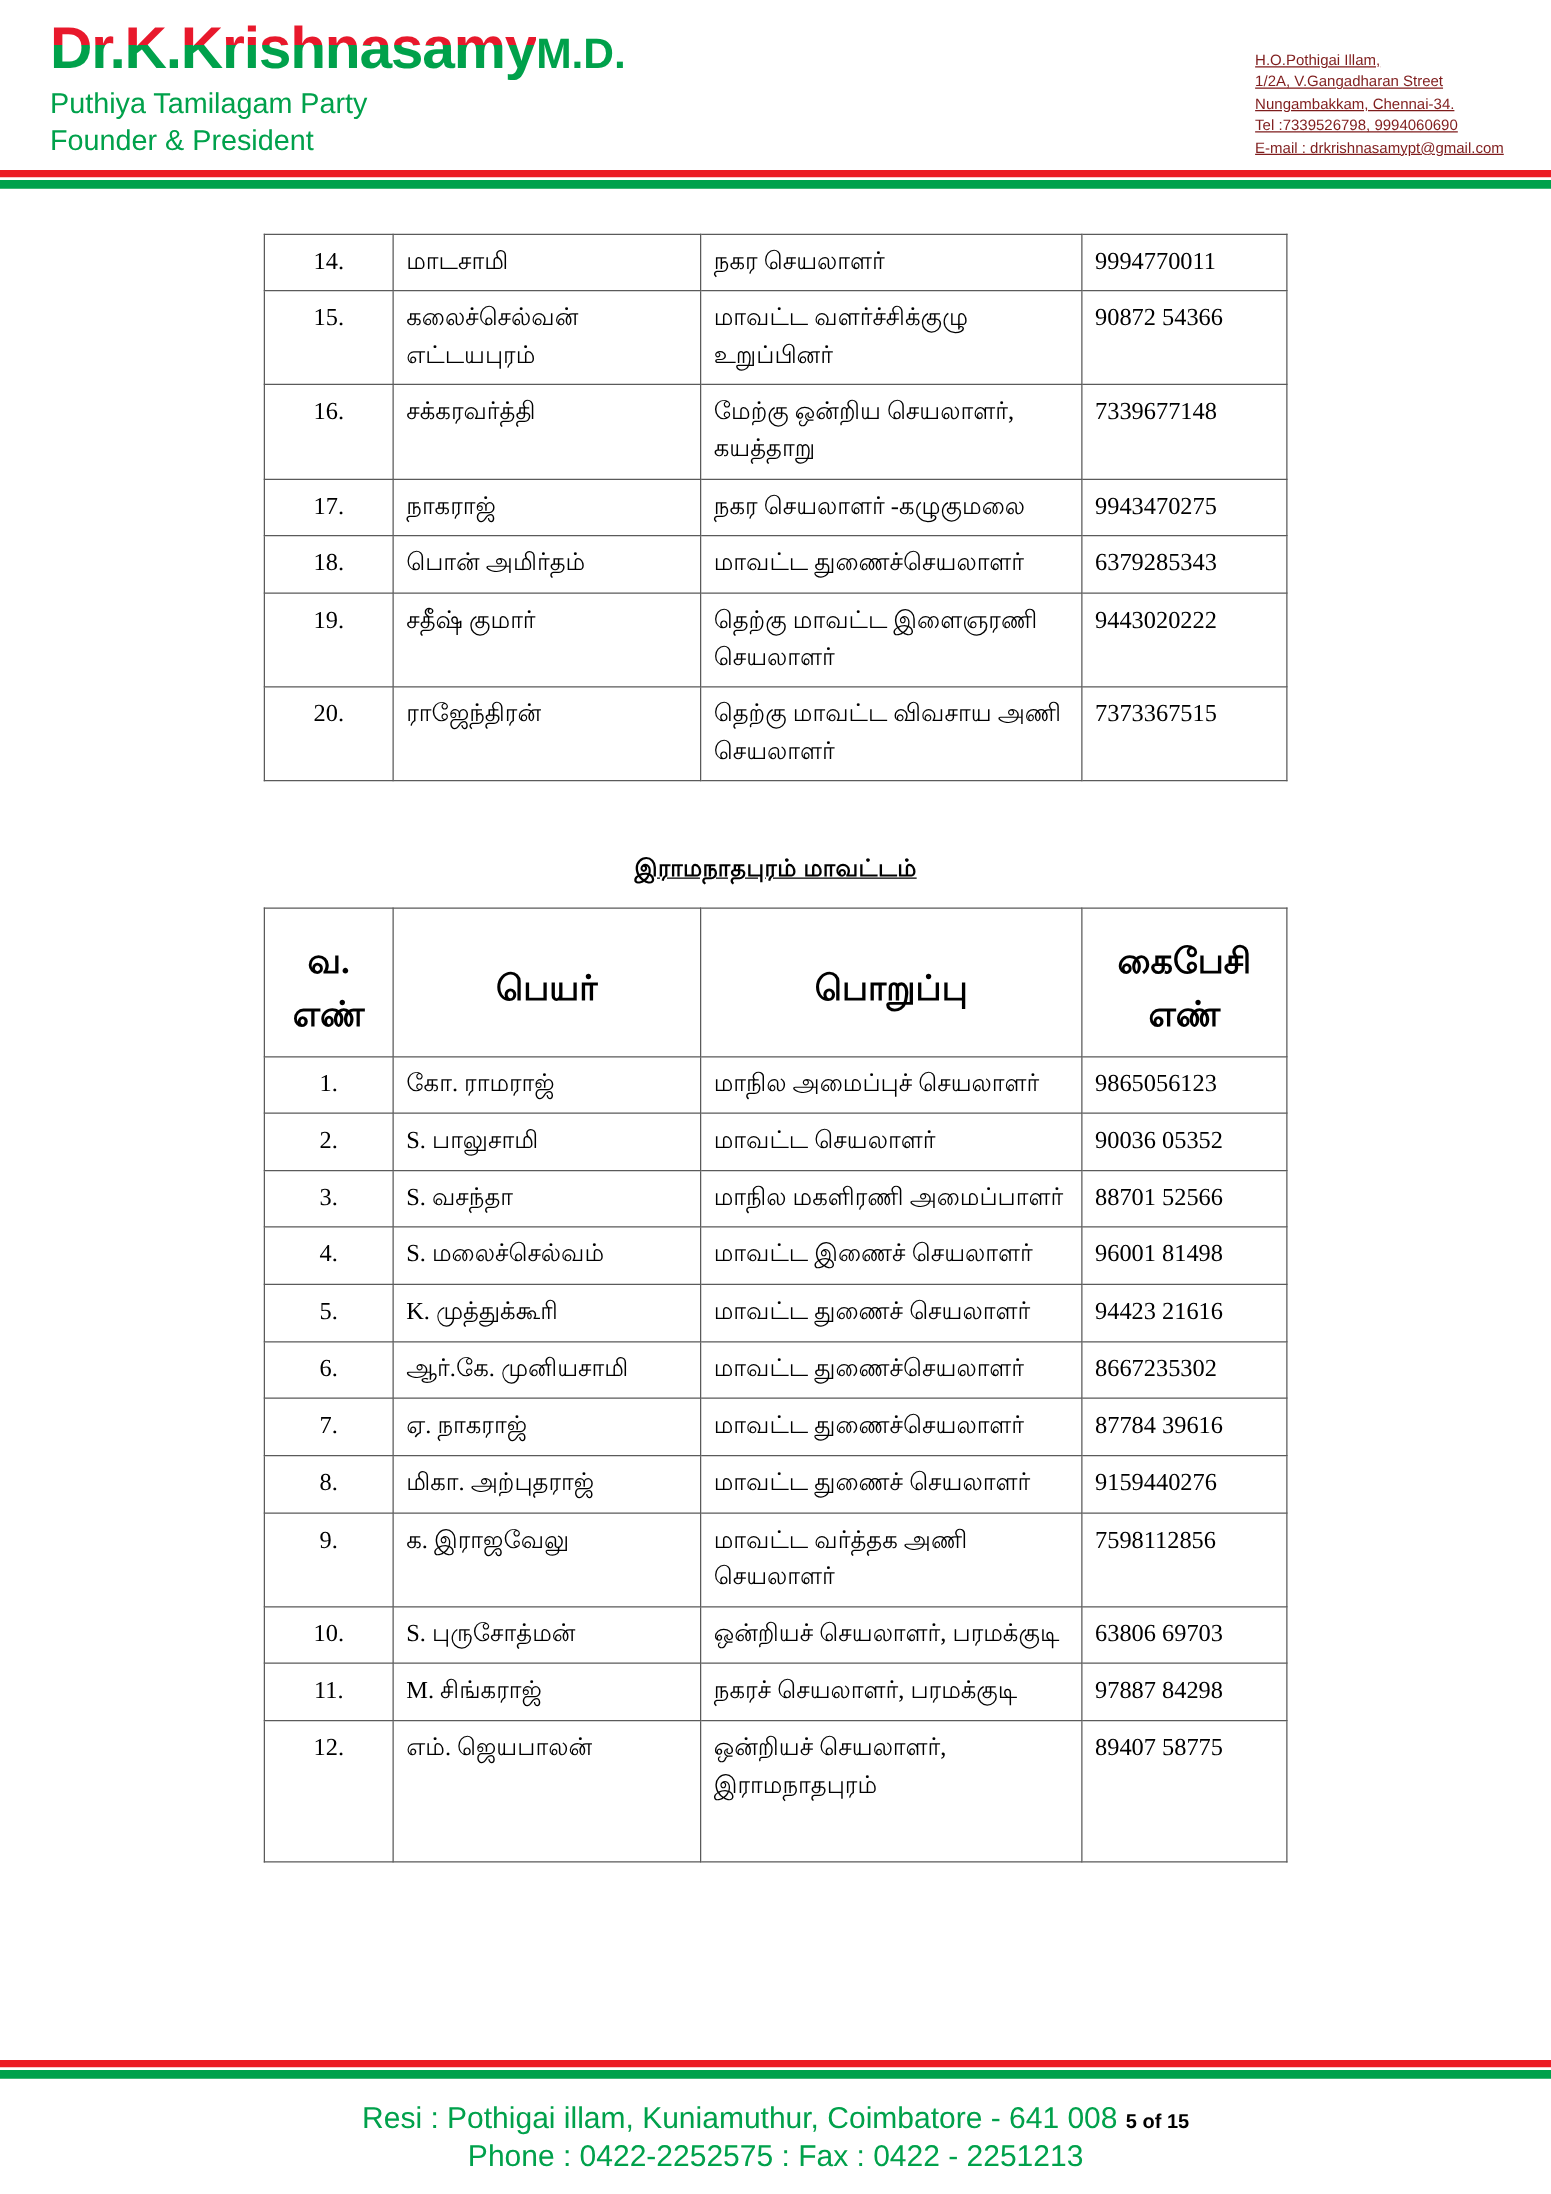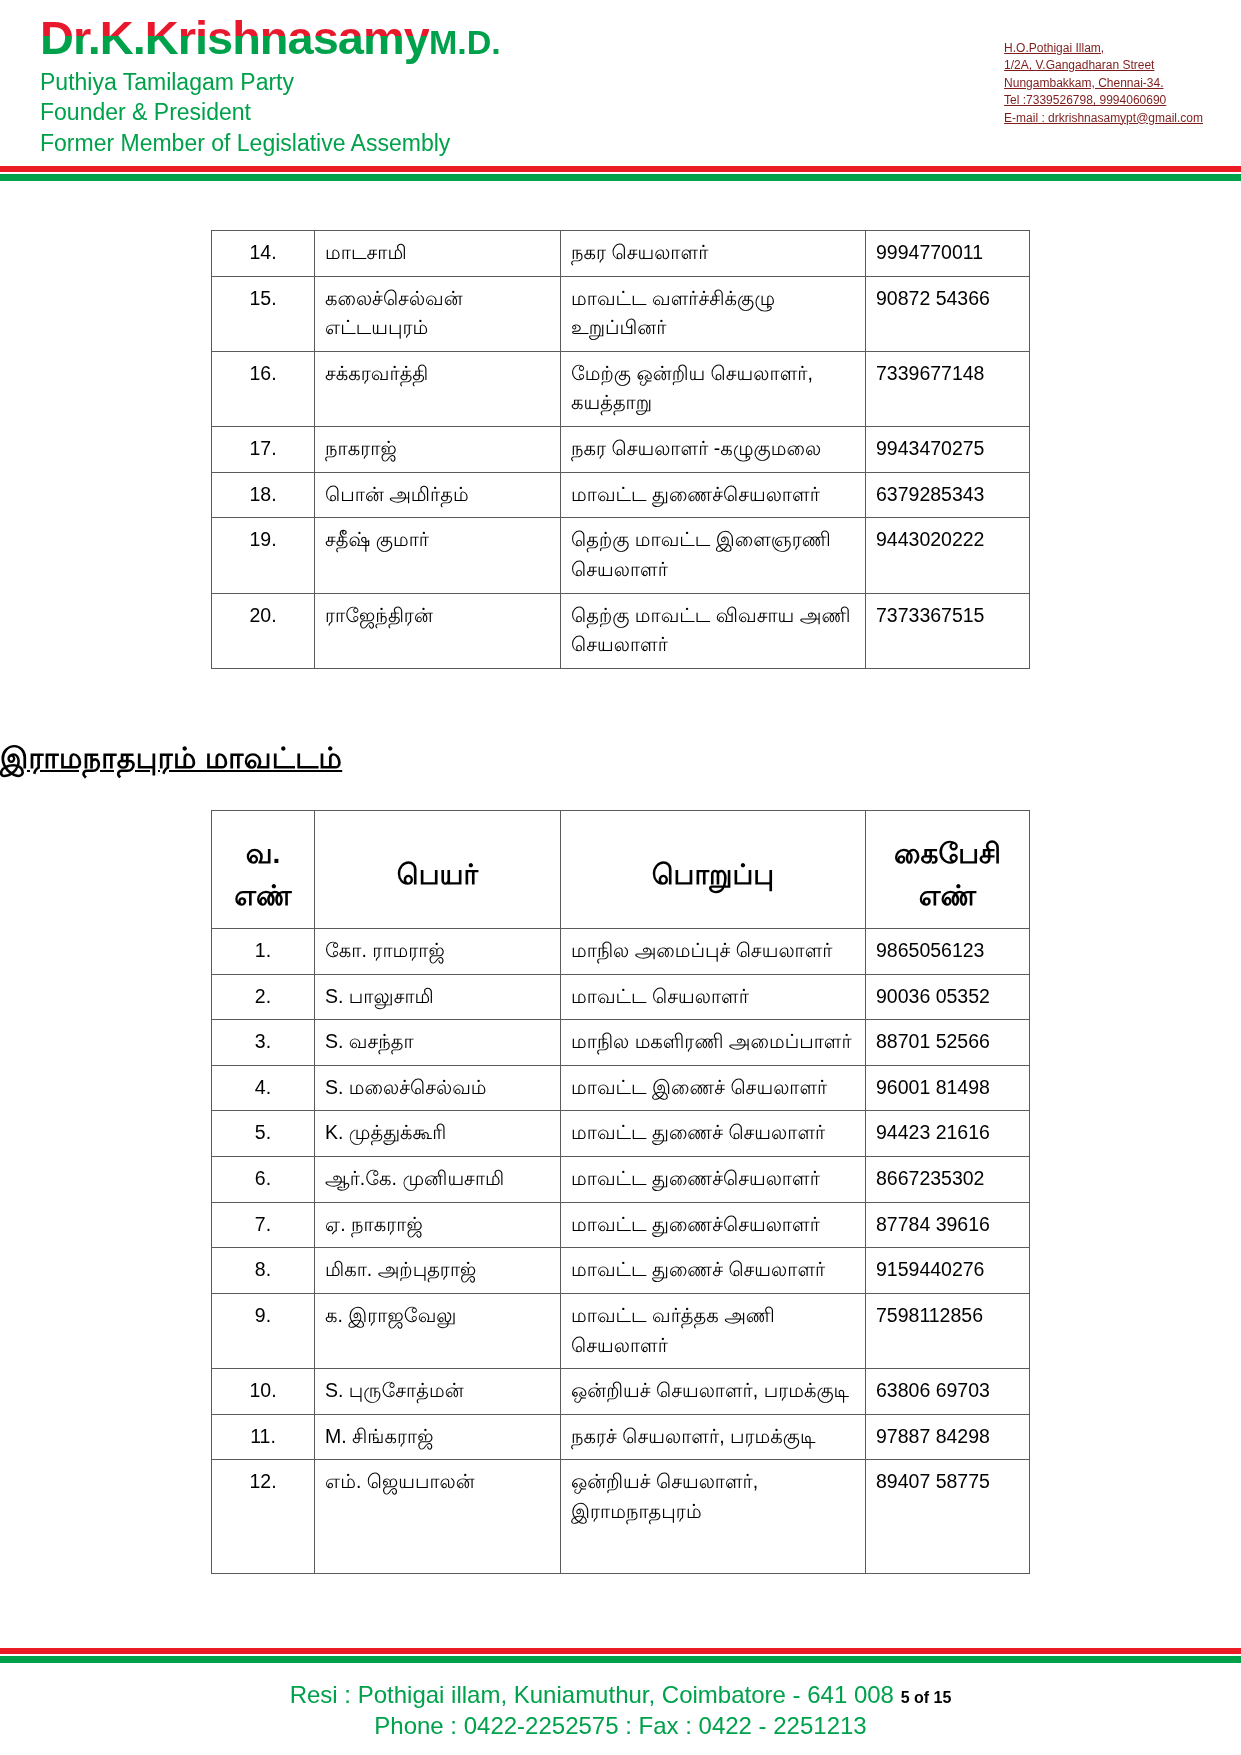--- a/index.html
+++ b/index.html
@@ -85,23 +85,24 @@
     width: 100%;
   }
 
   
   .content {
     padding: 0 0 0 0;
   }
   table.roster {
     border-collapse: collapse;
     table-layout: fixed;
-    margin: 17px auto;
+    margin: 4px auto;
     width: 818px;
     background: #fff;
+    font-family: Liberation Serif, serif;
   }
   table.roster td, table.roster th {
     border: 1px solid #5a5a5a;
     padding: 7px 10px 8px 10px;
     vertical-align: top;
     font-size: 19.5px;
     line-height: 1.52;
     font-weight: normal;
   }
   col.c-sno { width: 103px; }
@@ -123,22 +124,23 @@
     font-size: 28px;
     padding-top: 22px;
     padding-bottom: 10px;
     vertical-align: middle;
   }
   th.h-sno { font-size: 19px; }
 
   .tbl1-wrap { padding-top: 32px; }
 
   .section-title {
-    font-weight: bold;
-    font-size: 29px;
+    text-align: center;
+    font-weight: bold;
+    font-size: 19px;
     text-decoration: underline;
     margin: 0;
     padding: 56px 0 14px 0;
     letter-spacing: 0.3px;
   }
 
   
   .footer {
     position: absolute;
     left: 0;
@@ -165,21 +167,20 @@
 </head>
 <body>
 
 <div class="letterhead">
   <div class="lh-left">
     <div class="doctor-name">
       <span class="nm">Dr.K.Krishnasamy</span><span class="suffix">M.D.</span>
     </div>
     <div class="lh-line">Puthiya Tamilagam Party</div>
     <div class="lh-line">Founder &amp; President</div>
-    <div class="lh-line">Former Member of Legislative Assembly</div>
   </div>
   <div class="lh-right">
     <div>H.O.Pothigai Illam,</div>
     <div>1/2A, V.Gangadharan Street</div>
     <div>Nungambakkam, Chennai-34.</div>
     <div>Tel :7339526798, 9994060690</div>
     <div>E-mail : drkrishnasamypt@gmail.com</div>
   </div>
 </div>
 

